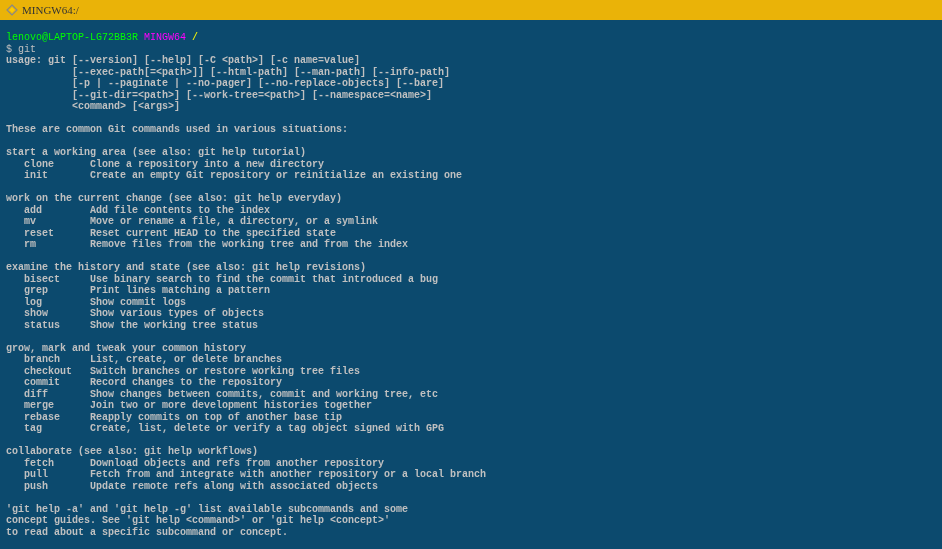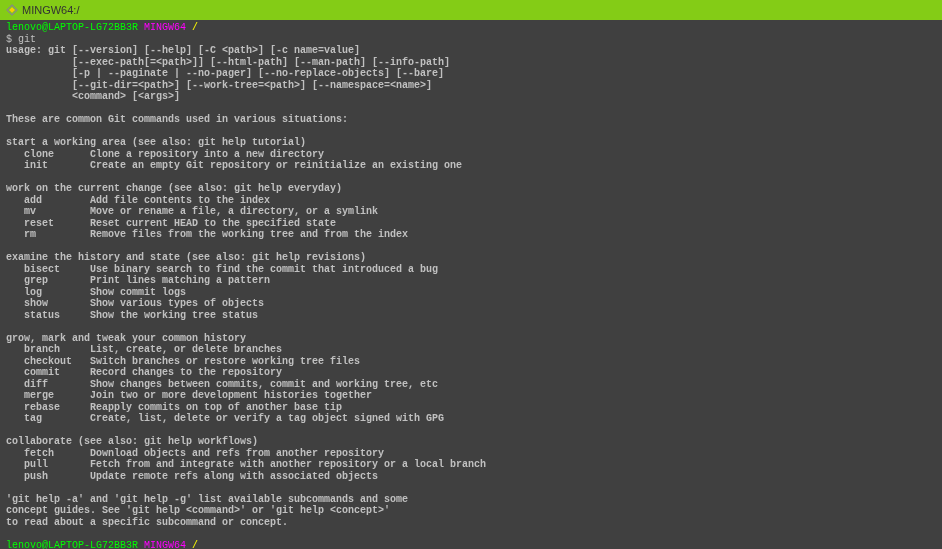--- a/index.html
+++ b/index.html
@@ -5,40 +5,40 @@
   * { margin: 0; padding: 0; box-sizing: border-box; }
   body {
     font-family: Consolas, "Courier New", monospace;
     font-size: 10px;
     background: #f0f0f0;
     width: 942px;
     height: 549px;
     overflow: hidden;
   }
   .title-bar {
-    background: #84cc16;
+    background: #eab308;
     height: 20px;
     display: flex;
     align-items: center;
     padding: 0 6px;
-    font-family: Liberation Sans, sans-serif;
+    font-family: Liberation Serif, serif;
     font-size: 11px;
     color: #333;
   }
   .title-icon {
     width: 12px; height: 12px;
     display: inline-flex;
     align-items: center;
     justify-content: center;
     margin-right: 4px;
   }
   .terminal {
-    background: #404040;
+    background: #0c4a6e;
     color: #c0c0c0;
-    padding: 2px 6px 6px 6px;
+    padding: 12px 6px 6px 6px;
     height: 529px;
     overflow: hidden;
     line-height: 1.15;
     white-space: pre;
   }
   .green { color: #00ff00; }
   .magenta { color: #ff00ff; }
   .yellow { color: #ffff00; }
   .white { color: #c0c0c0; font-weight: bold; }
   .row { display: block; }

